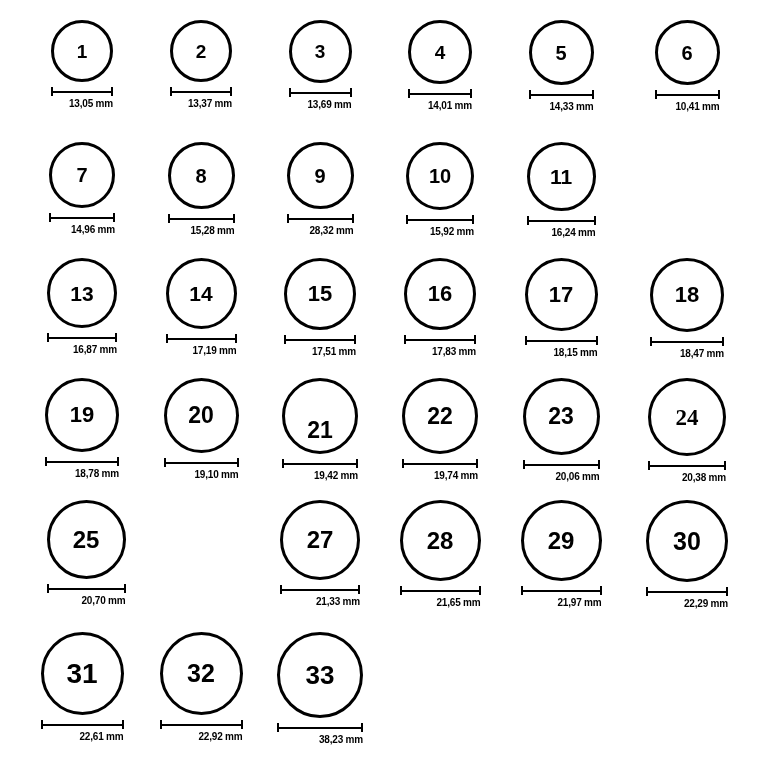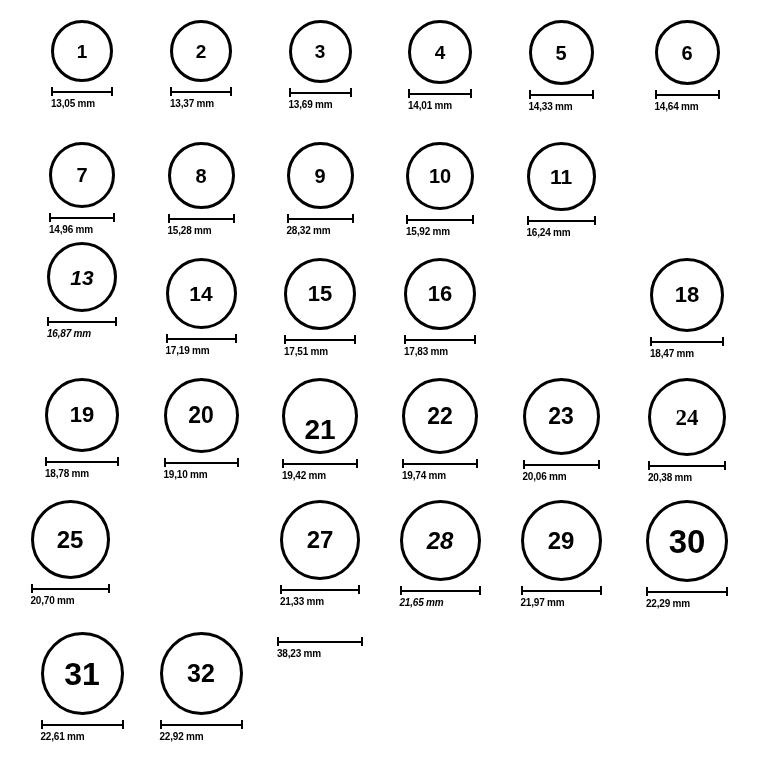--- a/index.html
+++ b/index.html
@@ -38,21 +38,21 @@
   .ring-number {
     font-weight: bold;
     color: #000000;
     line-height: 1;
   }
   .measure {
     position: relative;
     margin-top: 5px;
     display: flex;
     flex-direction: column;
-    align-items: flex-start;
+    align-items: flex-end;
   }
   .measure-bar {
     position: relative;
     height: 9px;
   }
   .measure-bar .line {
     position: absolute;
     top: 4px;
     left: 0;
     right: 0;
@@ -149,21 +149,21 @@
     <div class="ring-cell" style="left: 627px; top: 20px; width: 120px;">
       <div class="ring-circle" style="width: 65px; height: 65px;">
         <span class="ring-number" style="font-size: 20px;">6</span>
       </div>
       <div class="measure">
         <div class="measure-bar" style="width: 65px;">
           <div class="line"></div>
           <div class="cap left"></div>
           <div class="cap right"></div>
         </div>
-        <div class="measure-label">14,64 mm</div>
+        <div class="measure-label">10,41 mm</div>
       </div>
     </div>
     <div class="ring-cell" style="left: 22px; top: 142px; width: 120px;">
       <div class="ring-circle" style="width: 66px; height: 66px;">
         <span class="ring-number" style="font-size: 20px;">7</span>
       </div>
       <div class="measure">
         <div class="measure-bar" style="width: 66px;">
           <div class="line"></div>
           <div class="cap left"></div>
@@ -217,21 +217,21 @@
       </div>
       <div class="measure">
         <div class="measure-bar" style="width: 69px;">
           <div class="line"></div>
           <div class="cap left"></div>
           <div class="cap right"></div>
         </div>
         <div class="measure-label">16,24 mm</div>
       </div>
     </div>
-    <div class="ring-cell" style="left: 22px; top: 242px; width: 120px; font-style: italic;">
+    <div class="ring-cell" style="left: 22px; top: 258px; width: 120px;">
       <div class="ring-circle" style="width: 70px; height: 70px;">
         <span class="ring-number" style="font-size: 21px;">13</span>
       </div>
       <div class="measure">
         <div class="measure-bar" style="width: 70px;">
           <div class="line"></div>
           <div class="cap left"></div>
           <div class="cap right"></div>
         </div>
         <div class="measure-label">16,87 mm</div>
@@ -269,20 +269,33 @@
       </div>
       <div class="measure">
         <div class="measure-bar" style="width: 72px;">
           <div class="line"></div>
           <div class="cap left"></div>
           <div class="cap right"></div>
         </div>
         <div class="measure-label">17,83 mm</div>
       </div>
     </div>
+    <div class="ring-cell" style="left: 501px; top: 258px; width: 120px;">
+      <div class="ring-circle" style="width: 73px; height: 73px;">
+        <span class="ring-number" style="font-size: 22px;">17</span>
+      </div>
+      <div class="measure">
+        <div class="measure-bar" style="width: 73px;">
+          <div class="line"></div>
+          <div class="cap left"></div>
+          <div class="cap right"></div>
+        </div>
+        <div class="measure-label">18,15 mm</div>
+      </div>
+    </div>
     <div class="ring-cell" style="left: 627px; top: 258px; width: 120px;">
       <div class="ring-circle" style="width: 74px; height: 74px;">
         <span class="ring-number" style="font-size: 22px;">18</span>
       </div>
       <div class="measure">
         <div class="measure-bar" style="width: 74px;">
           <div class="line"></div>
           <div class="cap left"></div>
           <div class="cap right"></div>
         </div>
@@ -310,21 +323,21 @@
         <div class="measure-bar" style="width: 75px;">
           <div class="line"></div>
           <div class="cap left"></div>
           <div class="cap right"></div>
         </div>
         <div class="measure-label">19,10 mm</div>
       </div>
     </div>
     <div class="ring-cell" style="left: 260px; top: 378px; width: 120px;">
       <div class="ring-circle" style="width: 76px; height: 76px;">
-        <span class="ring-number" style="font-size: 28px; margin-top: 28px;">21</span>
+        <span class="ring-number" style="font-size: 23px; margin-top: 28px;">21</span>
       </div>
       <div class="measure">
         <div class="measure-bar" style="width: 76px;">
           <div class="line"></div>
           <div class="cap left"></div>
           <div class="cap right"></div>
         </div>
         <div class="measure-label">19,42 mm</div>
       </div>
     </div>
@@ -360,21 +373,21 @@
       </div>
       <div class="measure">
         <div class="measure-bar" style="width: 78px;">
           <div class="line"></div>
           <div class="cap left"></div>
           <div class="cap right"></div>
         </div>
         <div class="measure-label">20,38 mm</div>
       </div>
     </div>
-    <div class="ring-cell" style="left: 10px; top: 500px; width: 120px;">
+    <div class="ring-cell" style="left: 26px; top: 500px; width: 120px;">
       <div class="ring-circle" style="width: 79px; height: 79px;">
         <span class="ring-number" style="font-size: 24px;">25</span>
       </div>
       <div class="measure">
         <div class="measure-bar" style="width: 79px;">
           <div class="line"></div>
           <div class="cap left"></div>
           <div class="cap right"></div>
         </div>
         <div class="measure-label">20,70 mm</div>
@@ -386,21 +399,21 @@
       </div>
       <div class="measure">
         <div class="measure-bar" style="width: 80px;">
           <div class="line"></div>
           <div class="cap left"></div>
           <div class="cap right"></div>
         </div>
         <div class="measure-label">21,33 mm</div>
       </div>
     </div>
-    <div class="ring-cell" style="left: 380px; top: 500px; width: 120px; font-style: italic;">
+    <div class="ring-cell" style="left: 380px; top: 500px; width: 120px;">
       <div class="ring-circle" style="width: 81px; height: 81px;">
         <span class="ring-number" style="font-size: 24px;">28</span>
       </div>
       <div class="measure">
         <div class="measure-bar" style="width: 81px;">
           <div class="line"></div>
           <div class="cap left"></div>
           <div class="cap right"></div>
         </div>
         <div class="measure-label">21,65 mm</div>
@@ -414,34 +427,34 @@
         <div class="measure-bar" style="width: 81px;">
           <div class="line"></div>
           <div class="cap left"></div>
           <div class="cap right"></div>
         </div>
         <div class="measure-label">21,97 mm</div>
       </div>
     </div>
     <div class="ring-cell" style="left: 627px; top: 500px; width: 120px;">
       <div class="ring-circle" style="width: 82px; height: 82px;">
-        <span class="ring-number" style="font-size: 33px;">30</span>
+        <span class="ring-number" style="font-size: 25px;">30</span>
       </div>
       <div class="measure">
         <div class="measure-bar" style="width: 82px;">
           <div class="line"></div>
           <div class="cap left"></div>
           <div class="cap right"></div>
         </div>
         <div class="measure-label">22,29 mm</div>
       </div>
     </div>
     <div class="ring-cell" style="left: 22px; top: 632px; width: 120px;">
       <div class="ring-circle" style="width: 83px; height: 83px;">
-        <span class="ring-number" style="font-size: 32px;">31</span>
+        <span class="ring-number" style="font-size: 28px;">31</span>
       </div>
       <div class="measure">
         <div class="measure-bar" style="width: 83px;">
           <div class="line"></div>
           <div class="cap left"></div>
           <div class="cap right"></div>
         </div>
         <div class="measure-label">22,61 mm</div>
       </div>
     </div>
@@ -452,20 +465,23 @@
       <div class="measure">
         <div class="measure-bar" style="width: 83px;">
           <div class="line"></div>
           <div class="cap left"></div>
           <div class="cap right"></div>
         </div>
         <div class="measure-label">22,92 mm</div>
       </div>
     </div>
     <div class="ring-cell" style="left: 260px; top: 632px; width: 120px;">
+      <div class="ring-circle" style="width: 86px; height: 86px;">
+        <span class="ring-number" style="font-size: 26px;">33</span>
+      </div>
       <div class="measure">
         <div class="measure-bar" style="width: 86px;">
           <div class="line"></div>
           <div class="cap left"></div>
           <div class="cap right"></div>
         </div>
         <div class="measure-label">38,23 mm</div>
       </div>
     </div>
   </div>

